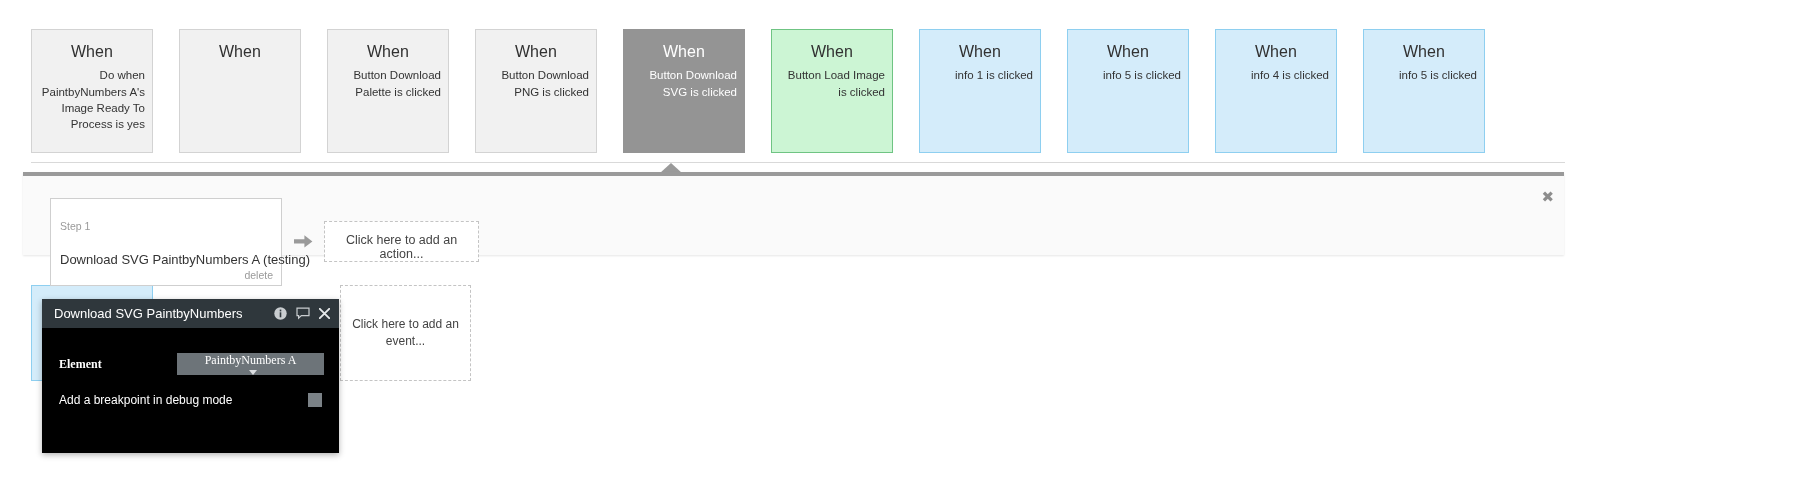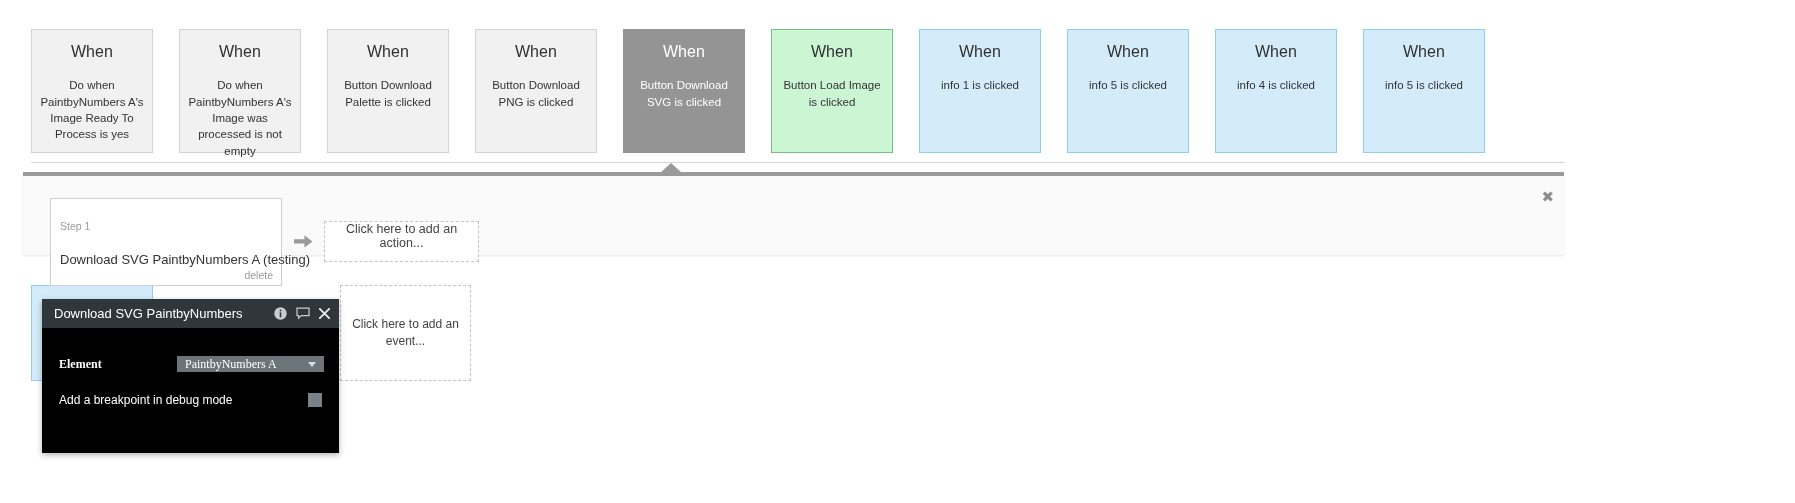--- a/index.html
+++ b/index.html
@@ -33,28 +33,29 @@
     padding-top:11px;
     text-align:center;
     line-height:1.33;
     cursor:pointer;
     position:relative;
   }
   .event-card .when-title{
     font-size:16px;
     color:#313131;
     font-weight:400;
-    margin-bottom:15px;
+    margin-bottom:5px;
     letter-spacing:.1px;
   }
   .event-card .when-desc{
     font-size:11.5px;
     color:#333333;
     padding:0 7px;
     line-height:1.42;
+    text-align:right;
   }
   
   .event-card.selected{
     background:#949494;
     border-color:#949494;
   }
   .event-card.selected .when-title,
   .event-card.selected .when-desc{color:#ffffff;}
   .event-card.green{
     background:#ccf5d4;
@@ -123,21 +124,21 @@
     color:#9a9a9a;
     font-size:19px;
     line-height:1;
     display:flex;align-items:center;
   }
   .add-action-box{
     width:155px;height:41px;
     box-sizing:border-box;
     border:1px dashed #c4c4c4;
     background:#ffffff;
-    display:flex;align-items:flex-start;justify-content:center;
+    display:flex;align-items:flex-end;justify-content:center;
     font-size:12.5px;color:#444444;
     cursor:pointer;
     text-align:center;
   }
   
   #add-event-box{
     position:absolute;left:340px;top:285px;
     width:131px;height:96px;
     box-sizing:border-box;
     border:1px dashed #c4c4c4;
@@ -183,29 +184,30 @@
   .prop-row{
     display:flex;align-items:center;
     height:36px;
     padding:0 0 0 17px;
   }
   .prop-row .prop-label{
     color:#ffffff;font-size:12px;font-weight:bold;
     width:118px;flex:none;
   }
   .prop-select{
-    width:147px;height:16px;
+    width:147px;height:22px;
     background:#6d7479;
     border:none;
     color:#ffffff;font-size:12px;
     display:flex;align-items:center;
     padding:0 8px;
     box-sizing:border-box;
     cursor:pointer;
     position:relative;
+    flex-direction:column;
   }
   .prop-select .sel-value{flex:1;white-space:nowrap;}
   .prop-select .caret{
     width:0;height:0;
     border-left:4px solid transparent;
     border-right:4px solid transparent;
     border-top:5px solid #dcdfe1;
     margin-left:5px;
   }
   .prop-input{
@@ -240,21 +242,20 @@
 
 <div id="canvas">
 
   <div id="event-row">
       <div class="event-card">
         <div class="when-title">When</div>
         <div class="when-desc">Do when PaintbyNumbers A's Image Ready To Process is yes</div>
       </div>
       <div class="event-card">
         <div class="when-title">When</div>
-        <div class="when-desc">Do when PaintbyNumbers A's Image was processed is not empty</div>
       </div>
       <div class="event-card">
         <div class="when-title">When</div>
         <div class="when-desc">Button Download Palette is clicked</div>
       </div>
       <div class="event-card">
         <div class="when-title">When</div>
         <div class="when-desc">Button Download PNG is clicked</div>
       </div>
       <div class="event-card selected">

